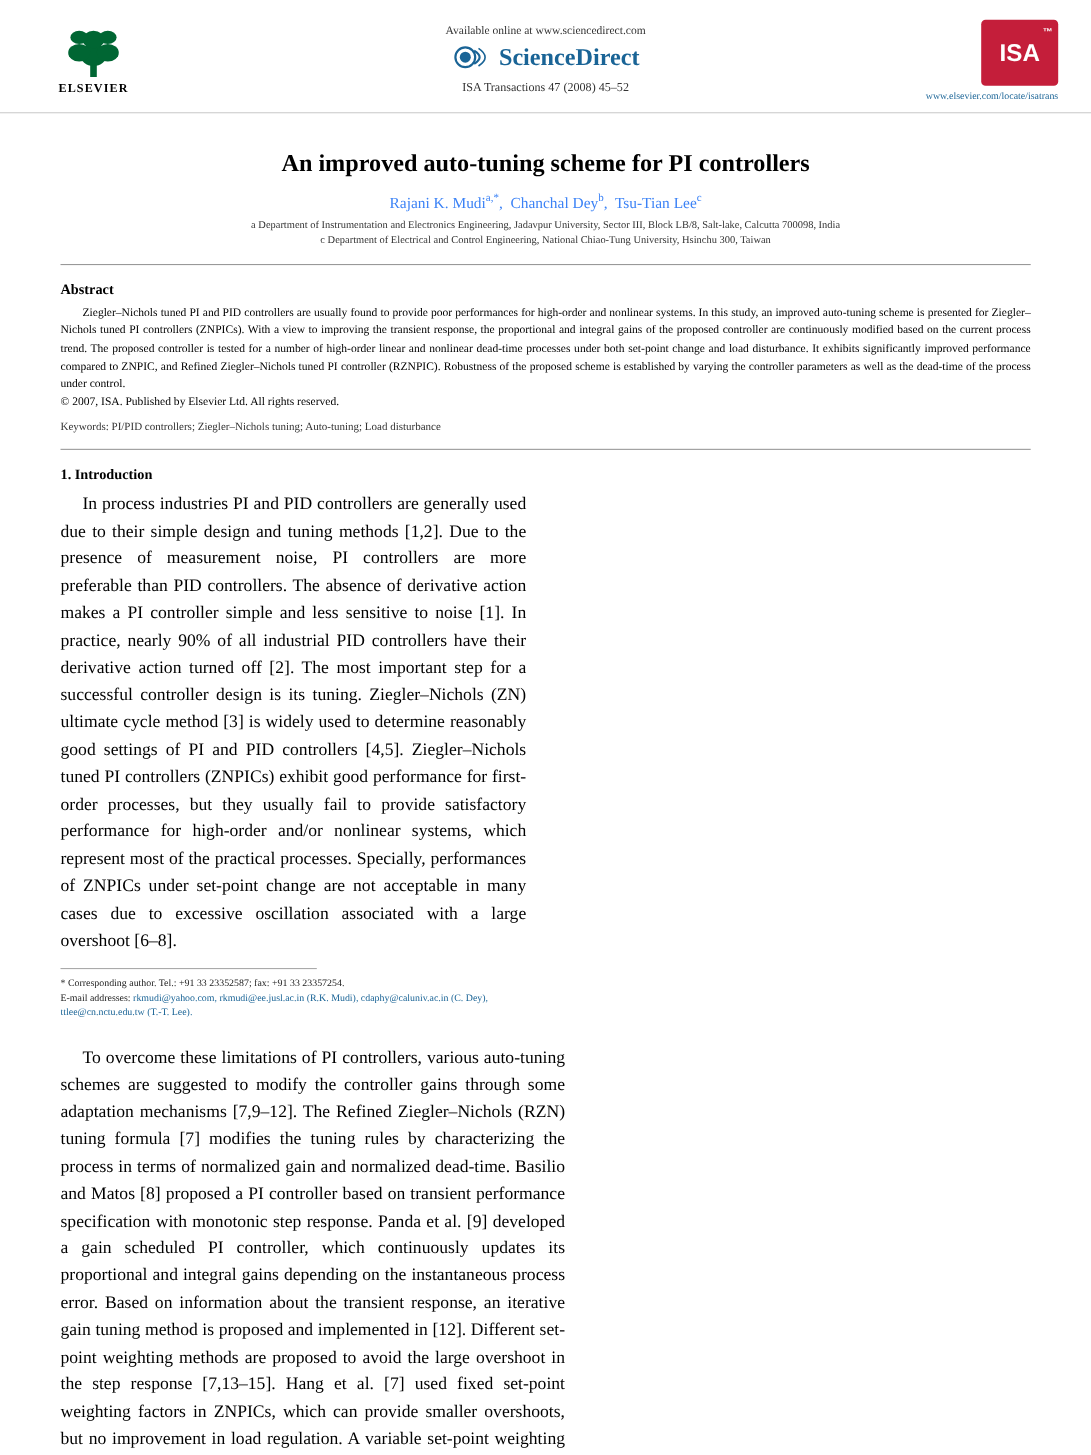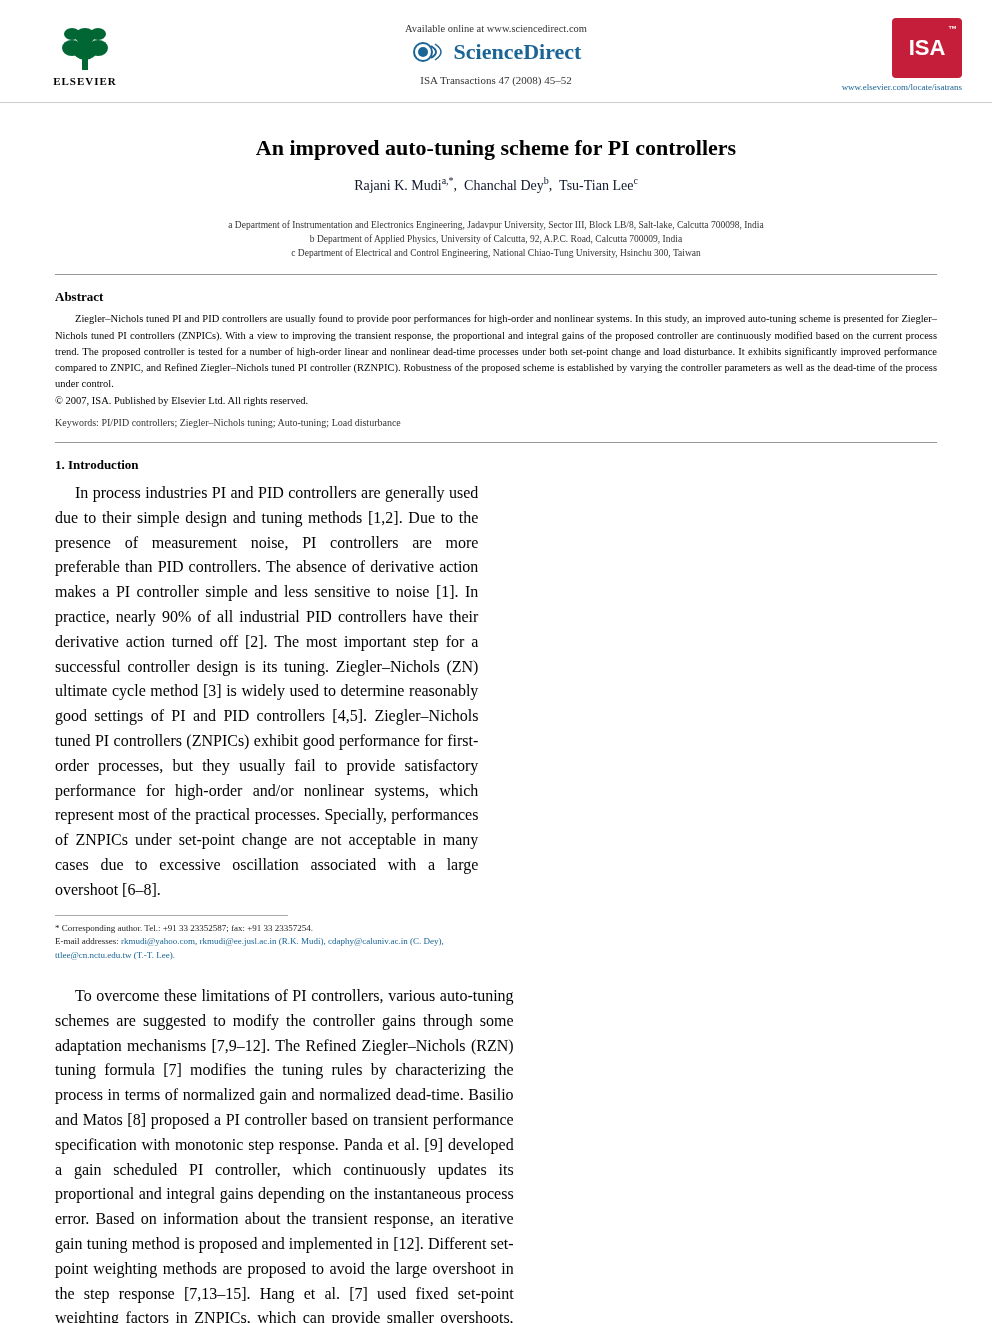--- a/index.html
+++ b/index.html
@@ -117,22 +117,22 @@
       text-align: center;
       font-size: 22px;
       font-weight: bold;
       color: #000;
       margin: 22px 0 14px 0;
       font-family: "Times New Roman", Times, serif;
     }
     .authors {
       text-align: center;
       font-size: 14px;
-      color: #0f172a;
-      margin-bottom: 24px;
+      color: #3b82f6;
+      margin-bottom: 4px;
     }
     .author-superscript {
       font-size: 10px;
       vertical-align: super;
     }
     .affiliations {
       text-align: center;
       font-size: 9.5px;
       color: #333;
       margin-bottom: 6px;
@@ -274,21 +274,20 @@
     <div class="article-title">An improved auto-tuning scheme for PI controllers</div>
 
     <div class="authors">
       <span>Rajani K. Mudi</span><span class="author-superscript">a,*</span>,&nbsp;
       <span>Chanchal Dey</span><span class="author-superscript">b</span>,&nbsp;
       <span>Tsu-Tian Lee</span><span class="author-superscript">c</span>
     </div>
 
     <div class="affiliations">
       <div>a Department of Instrumentation and Electronics Engineering, Jadavpur University, Sector III, Block LB/8, Salt-lake, Calcutta 700098, India</div>
-      <div>b Department of Applied Physics, University of Calcutta, 92, A.P.C. Road, Calcutta 700009, India</div>
       <div>c Department of Electrical and Control Engineering, National Chiao-Tung University, Hsinchu 300, Taiwan</div>
     </div>
 
 
     <hr class="divider">
 
     <div class="abstract-section">
       <div class="abstract-title">Abstract</div>
       <div class="abstract-text">
         <span>Ziegler–Nichols tuned PI and PID controllers are usually found to provide poor performances for high-order and nonlinear systems. In this study, an improved auto-tuning scheme is presented for Ziegler–Nichols tuned PI controllers (ZNPICs). With a view to improving the transient response, the proportional and integral gains of the proposed controller are continuously modified based on the current process trend. The proposed controller is tested for a number of high-order linear and nonlinear dead-time processes under both set-point change and load disturbance. It exhibits significantly improved performance compared to ZNPIC, and Refined Ziegler–Nichols tuned PI controller (RZNPIC). Robustness of the proposed scheme is established by varying the controller parameters as well as the dead-time of the process under control.</span>

